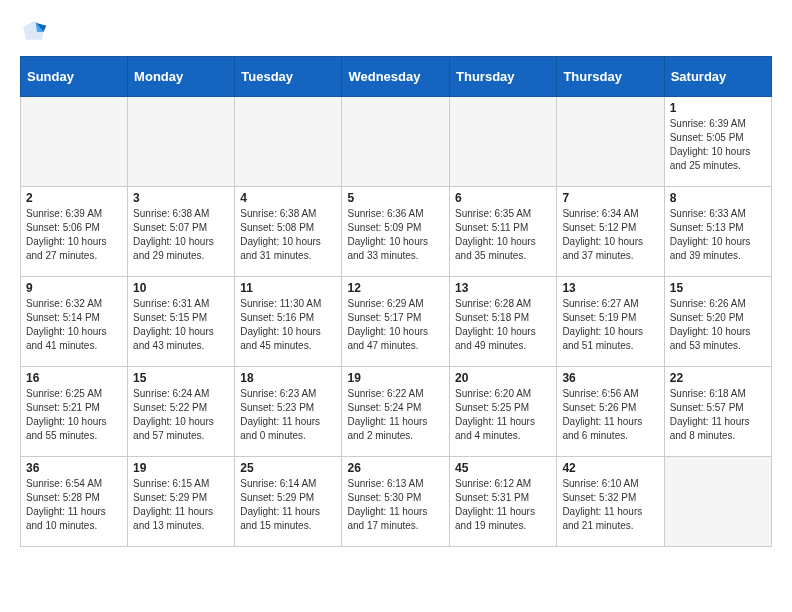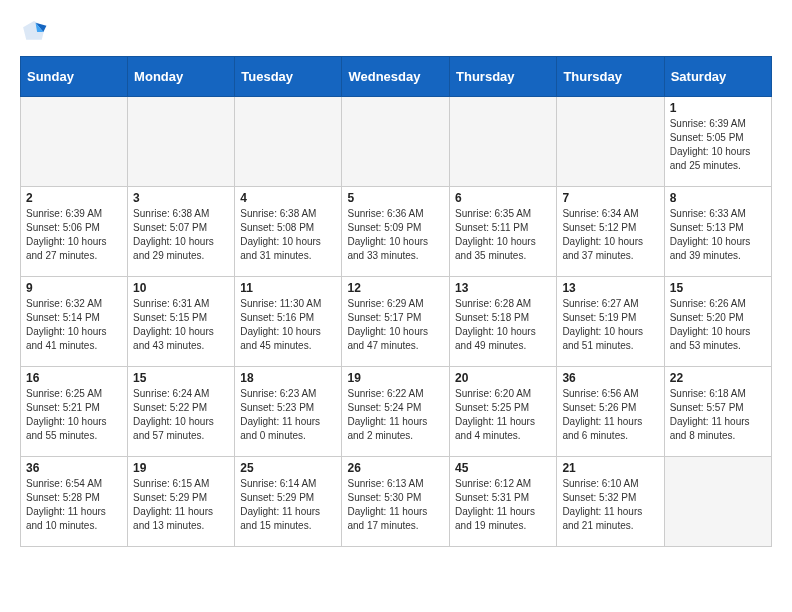--- a/index.html
+++ b/index.html
@@ -298,21 +298,21 @@
 Sunset: 5:30 PM
 Daylight: 11 hours and 17 minutes.</div>
           </td>
           <td>
             <span class="day-number">45</span>
             <div class="day-info">Sunrise: 6:12 AM
 Sunset: 5:31 PM
 Daylight: 11 hours and 19 minutes.</div>
           </td>
           <td>
-            <span class="day-number">21</span>
+            <span class="day-number">42</span>
             <div class="day-info">Sunrise: 6:10 AM
 Sunset: 5:32 PM
 Daylight: 11 hours and 21 minutes.</div>
           </td>
           <td class="empty"></td>
         </tr>
       </tbody>
   </table>
 </div>
 

